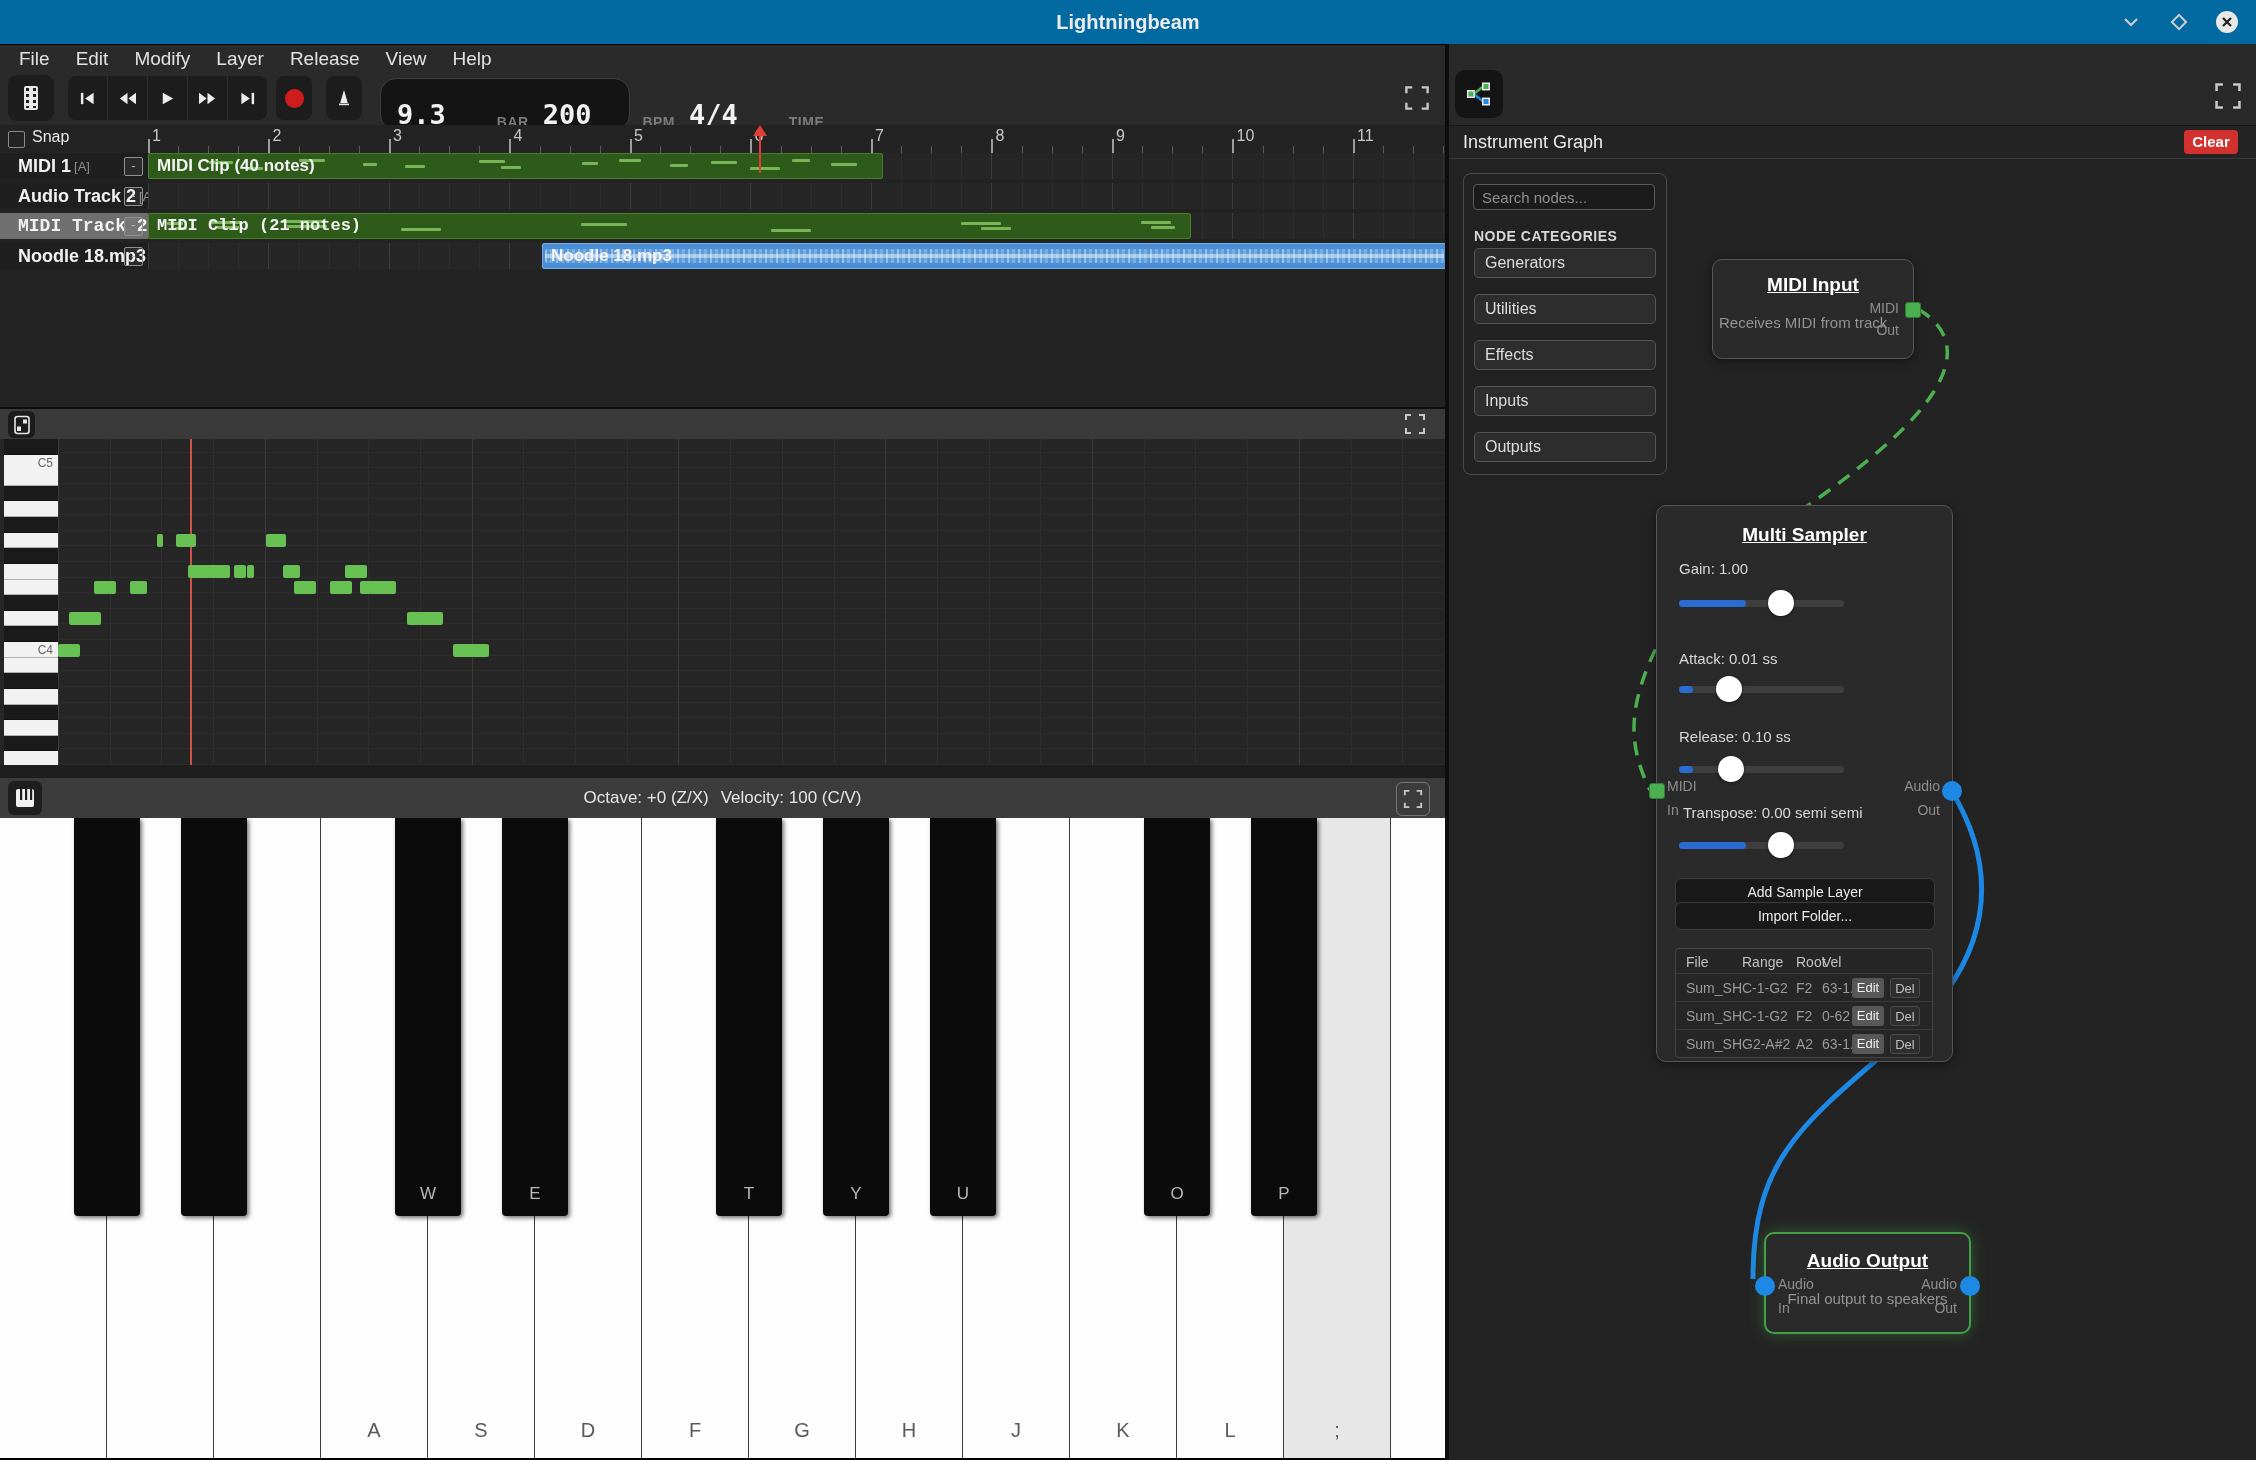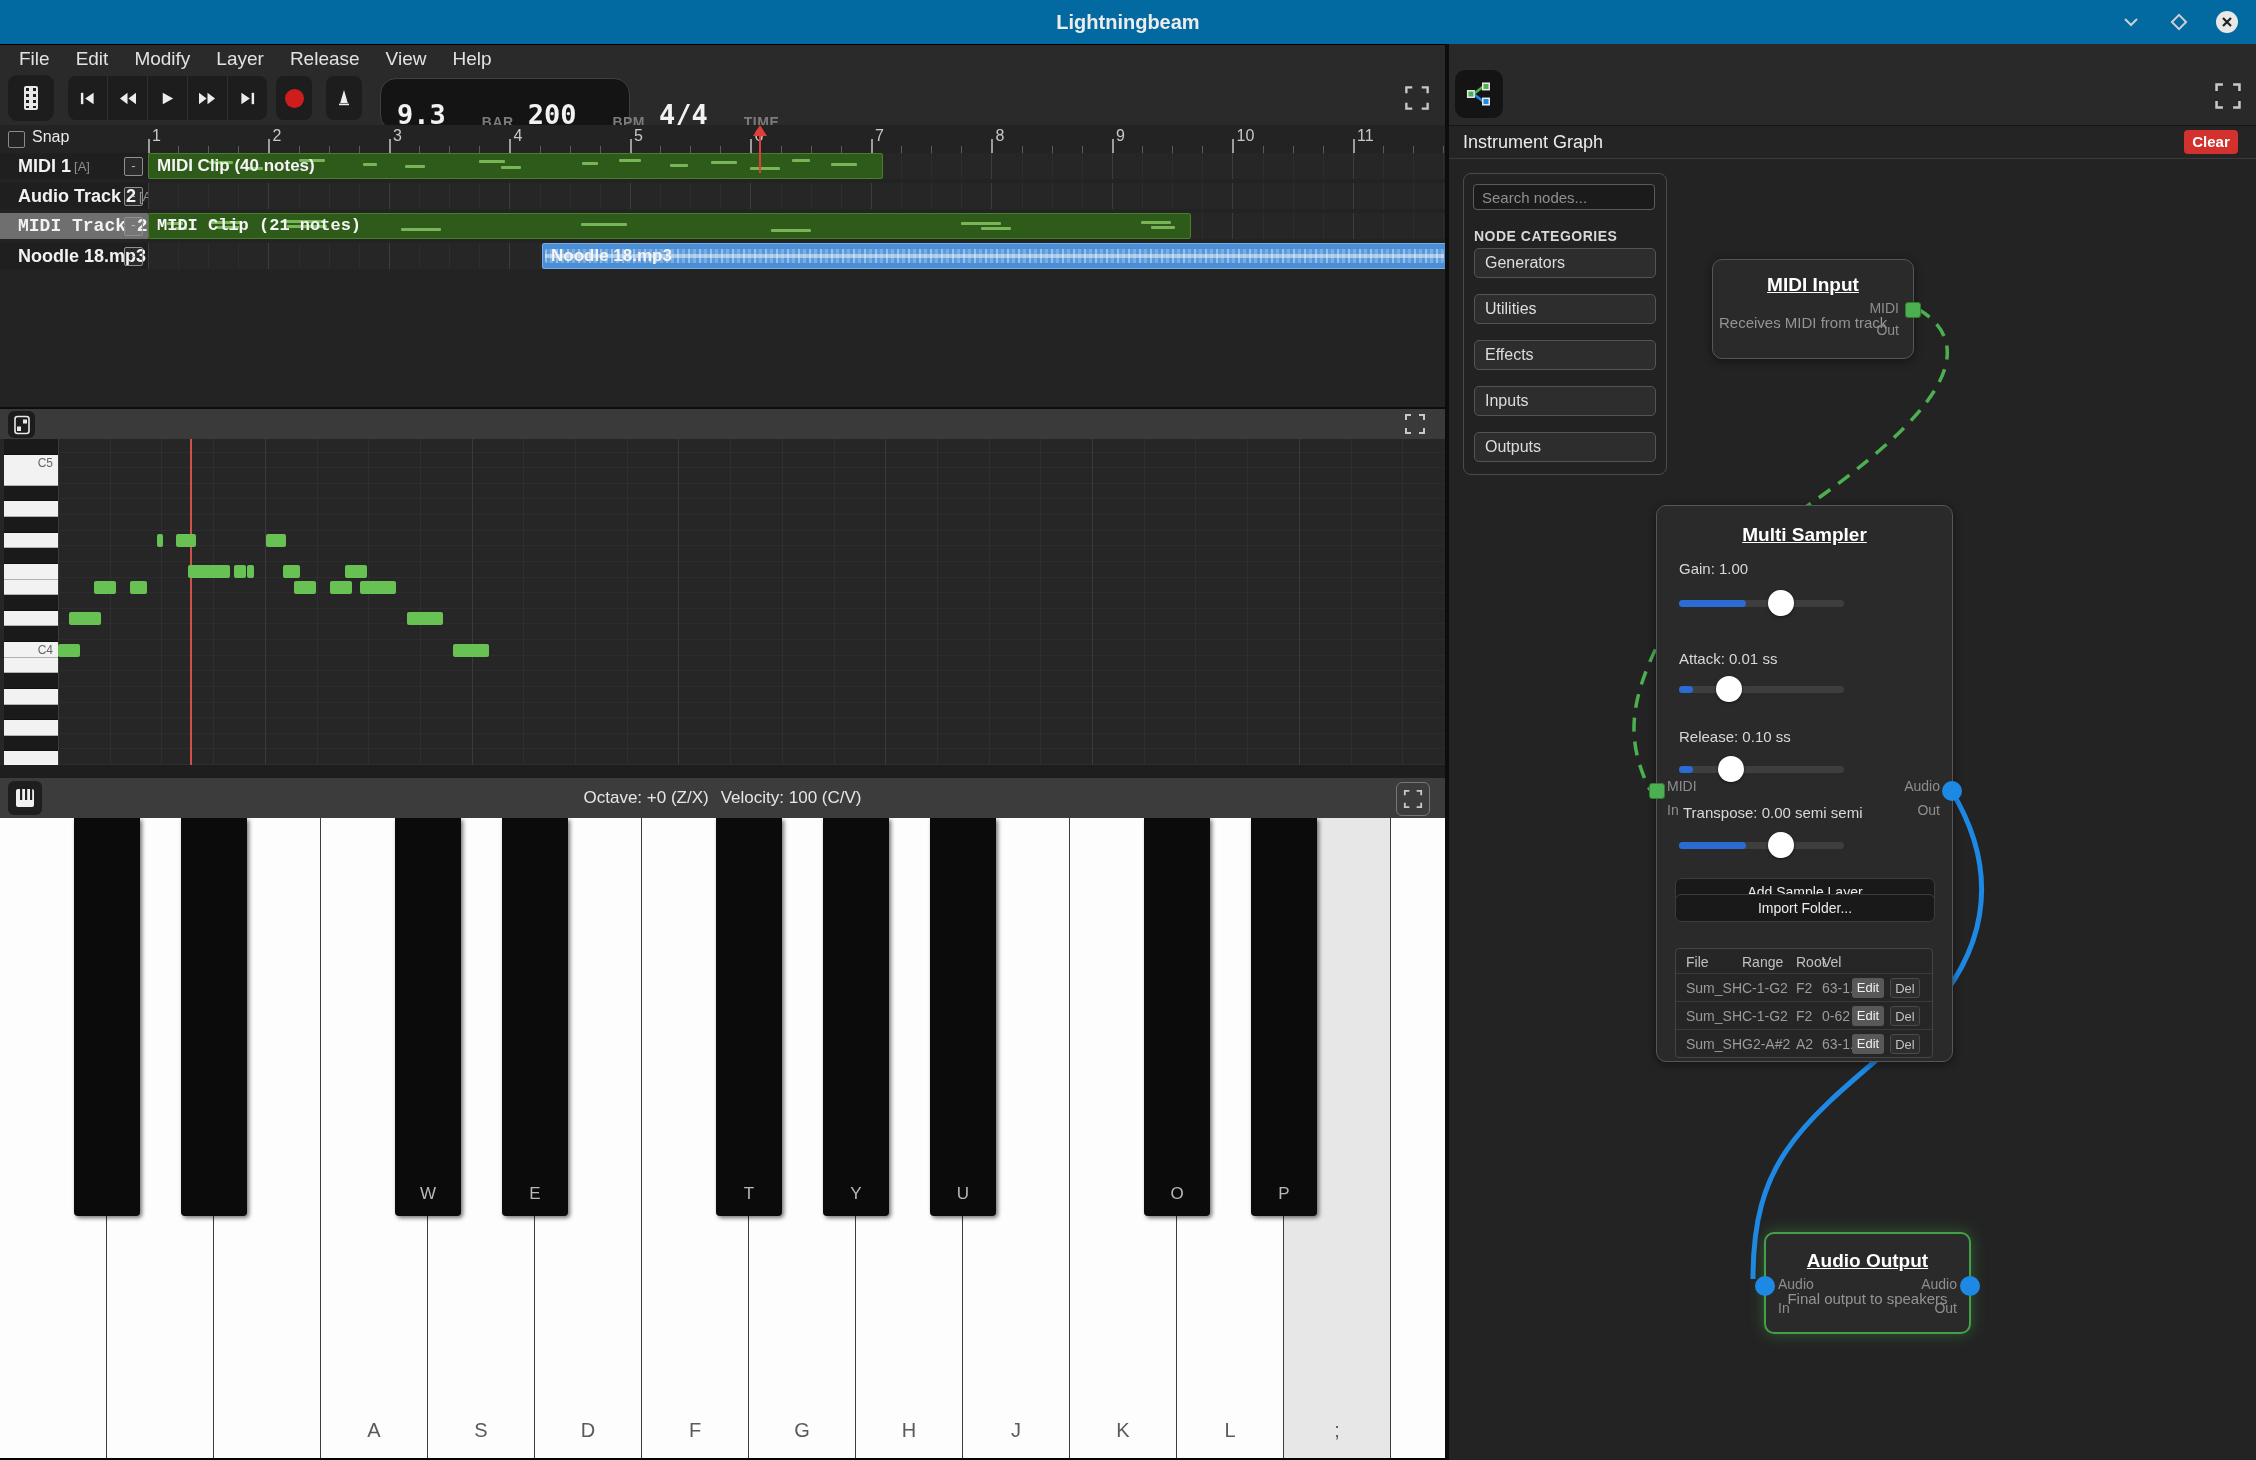--- a/index.html
+++ b/index.html
@@ -20,21 +20,21 @@
   
   .toolbar{position:absolute;top:72px;left:0;width:1445px;height:53px;background:#2a2a2a;border-bottom:1px solid #161616;}
   .tool-sq{position:absolute;background:#1d1d1d;border-radius:9px;display:flex;align-items:center;justify-content:center;}
   .t-group{position:absolute;left:68px;top:4px;height:44px;background:#1d1d1d;border-radius:8px;display:flex;overflow:hidden;}
   .t-btn{width:39px;height:44px;display:flex;align-items:center;justify-content:center;border-right:1px solid #2f2f2f;}
   .t-btn:last-child{border-right:none;}
   .rec-dot{width:19px;height:19px;border-radius:50%;background:#cf1d1d;}
   .display{position:absolute;left:380px;top:6px;width:250px;height:53px;background:#141414;border:1px solid #3f3f3f;border-radius:16px;
            display:flex;align-items:flex-end;padding:0 16px;box-sizing:border-box;}
   .disp-val{font-family:"DejaVu Sans Mono",monospace;font-weight:bold;font-size:27px;color:#f2f2f2;}
-  .disp-unit{font-size:14px;font-weight:bold;color:#7b7b7b;margin:3px 14px 0 1px;letter-spacing:.5px;padding-left:35px;}
+  .disp-unit{font-size:14px;font-weight:bold;color:#7b7b7b;margin:3px 14px 0 16px;letter-spacing:.5px;padding-left:35px;}
   .fsbtn{color:#c8c8c8;}
 
   
   .timeline{position:absolute;top:125px;left:0;width:1445px;height:282px;background:#232323;}
   .tl-ruler{position:absolute;top:0;left:0;right:0;height:28px;background:#232323;}
   .ruler-num{position:absolute;top:2px;font-size:16px;color:#c8c8c8;}
   .ticks-minor{position:absolute;left:148px;right:0;bottom:0;height:7px;
     background:repeating-linear-gradient(90deg,#5c5c5c 0 1px,transparent 1px 30.125px);}
   .ticks-major{position:absolute;left:148px;right:0;bottom:0;height:14px;
     background:repeating-linear-gradient(90deg,#9c9c9c 0 2px,transparent 2px 120.5px);}
@@ -562,21 +562,21 @@
         <div class="port-lbl" style="right:12px;top:296px;">Out</div>
         <div class="port sq" style="left:-8px;top:277px;"></div>
         <div class="port ci" style="right:-10px;top:275px;"></div>
         <div class="n-label" style="left:26px;top:298px;">Transpose: 0.00 semi semi</div>
         <div class="slider" style="top:326px;">
           <div class="sl-track"></div>
             <div class="sl-fill" style="width:67px;"></div>
             <div class="sl-thumb" style="left:89px;"></div>
         </div>
         <div class="smp-btn" style="top:372px;">Add Sample Layer</div>
-        <div class="smp-btn" style="top:388px;">Import Folder...</div>
+        <div class="smp-btn" style="top:396px;">Import Folder...</div>
         <div class="smp-table">
           <div class="thead">
             <span class="tcol" style="left:10px;">File</span>
             <span class="tcol" style="left:66px;">Range</span>
             <span class="tcol" style="left:120px;">Root</span>
             <span class="tcol" style="left:146px;">Vel</span>
           </div>
           <div id="smprows">
               <div class="smp-row" style="top: 24px;">
                 <div class="tcol" style="left: 10px; width: 56px;">Sum_SH...</div>

